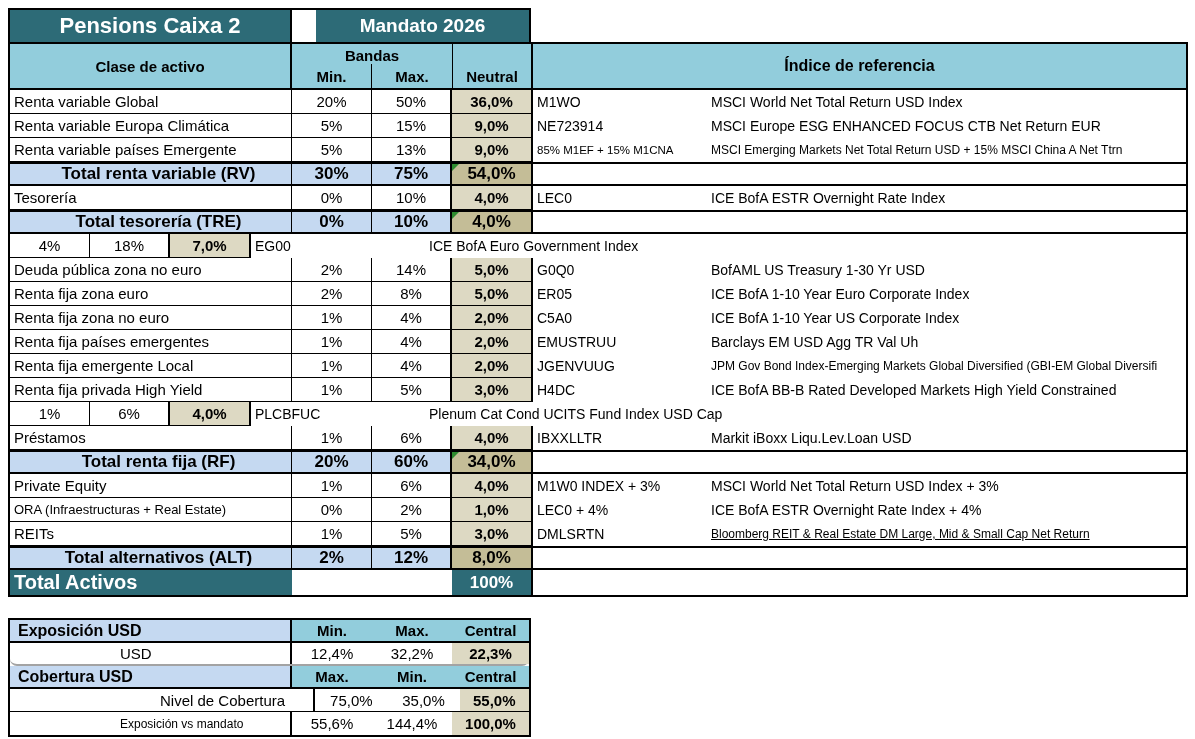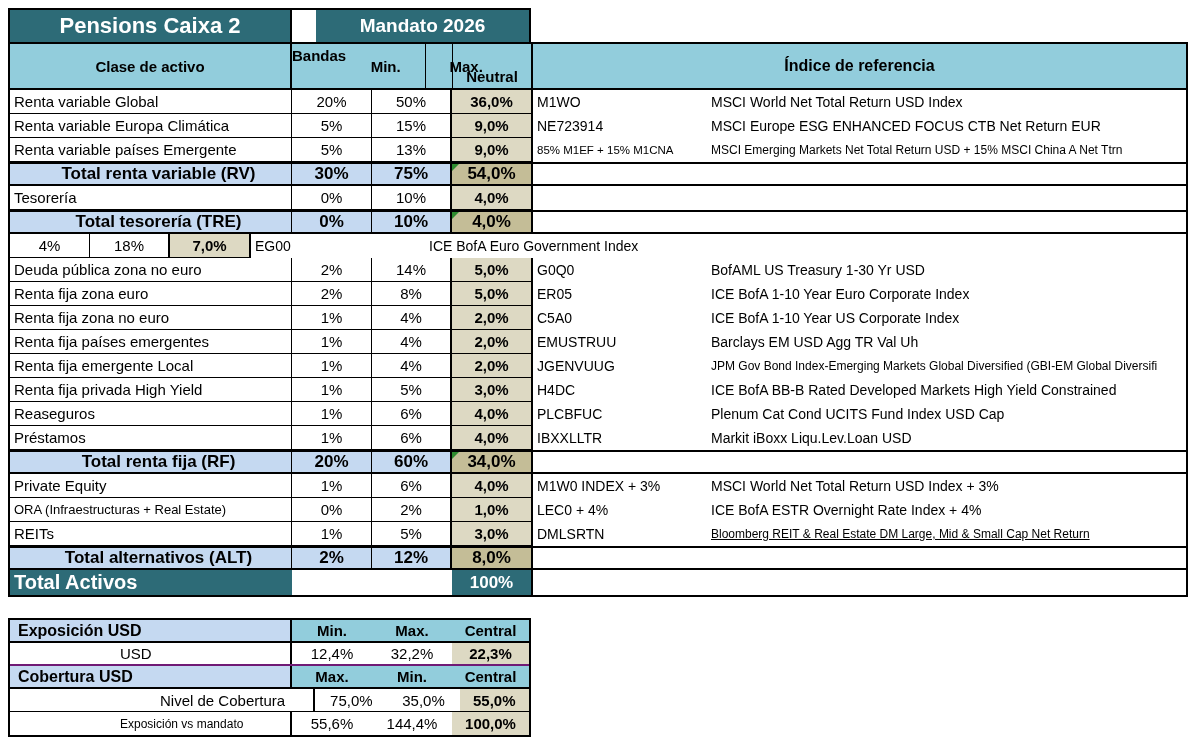--- a/index.html
+++ b/index.html
@@ -13,21 +13,21 @@
   #title-bar .t-cell{display:flex;align-items:center;justify-content:center;
     background:var(--teal);color:#fff;font-weight:bold;}
   #title-left{width:282px;border-right:2px solid #000;font-size:22px;}
   #title-right{flex:1;font-size:19px;margin-left:24px;}
 
   
   #main-table{left:8px;top:42px;width:1180px;border:2px solid #000;background:#fff;}
   .hdr{display:flex;height:46px;background:var(--turq);border-bottom:2px solid #000;}
   .h-clase{width:282px;border-right:2px solid #000;display:flex;align-items:center;
     justify-content:center;font-weight:bold;font-size:15px;}
-  .h-mid{width:160px;display:flex;flex-direction:row;}
+  .h-mid{width:160px;display:flex;flex-direction:column;}
   .h-bandas{height:20px;display:flex;align-items:flex-end;justify-content:center;
     font-weight:bold;font-size:15px;}
   .h-minmax{flex:1;display:flex;}
   .h-min,.h-max{width:80px;display:flex;align-items:center;justify-content:center;
     font-weight:bold;font-size:15px;}
   .h-min{border-right:1px solid #000;}
   .h-neutralcol{width:81px;border-left:1px solid #000;border-right:2px solid #000;
     display:flex;flex-direction:column;}
   .h-neutral{margin-top:20px;flex:1;display:flex;align-items:center;justify-content:center;
     font-weight:bold;font-size:15px;}
@@ -68,21 +68,21 @@
   #usd-table{left:8px;top:618px;width:523px;border:2px solid #000;}
   .u-row{display:flex;height:23px;}
   .u-label{width:282px;border-right:2px solid #000;display:flex;align-items:center;font-size:15px;}
   .u-c{width:80px;display:flex;align-items:center;justify-content:center;font-size:15px;}
   .u-c3{width:77px;display:flex;align-items:center;justify-content:center;font-size:15px;}
   .u-row.header{border-bottom:2px solid #000;font-weight:bold;}
   .u-row.header .u-label{background:var(--peri);padding-left:8px;font-size:16px;}
   .u-row.header .u-c,.u-row.header .u-c3{background:var(--turq);}
   .u-row.data .u-label{padding-left:110px;}
   .u-row.data .u-c3{background:var(--beige);font-weight:bold;}
-  .u-row.data.bb2{border-bottom:2px solid #701a75;}
+  .u-row.data.bb2{border-bottom:2px solid #a3a3a3;border-radius:7px;}
   .u-row.data.bb1{border-bottom:1px solid #000;padding-left:40px;}
   .u-row.data .u-label.sm{font-size:12px;}
 </style>
 </head>
 <body>
 
 <div id="title-bar" class="abs">
   <div id="title-left" class="t-cell">Pensions Caixa 2</div>
   <div id="title-right" class="t-cell">Mandato 2026</div>
 </div>
@@ -141,20 +141,24 @@
         <div class="c c-indice">
           <div class="tick" style="display: inline-block;"></div>
           <div class="desc" style="display: inline-block;"></div>
         </div>
       </div>
       <div class="row data">
         <div class="c c-label">Tesorería</div>
         <div class="c c-min">0%</div>
         <div class="c c-max">10%</div>
         <div class="c c-neutral">4,0%</div>
+        <div class="c c-indice">
+          <div class="tick" style="display: inline-block;">LEC0</div>
+          <div class="desc" style="display: inline-block;">ICE BofA ESTR Overnight Rate Index</div>
+        </div>
       </div>
       <div class="row total">
         <div class="c c-label">Total tesorería (TRE)</div>
         <div class="c c-min">0%</div>
         <div class="c c-max">10%</div>
         <div class="c c-neutral"><i class="tri"></i>4,0%</div>
         <div class="c c-indice">
           <div class="tick" style="display: inline-block;"></div>
           <div class="desc" style="display: inline-block;"></div>
         </div>
@@ -222,21 +226,20 @@
         <div class="c c-label">Renta fija privada High Yield</div>
         <div class="c c-min">1%</div>
         <div class="c c-max">5%</div>
         <div class="c c-neutral">3,0%</div>
         <div class="c c-indice">
           <div class="tick" style="display: inline-block;">H4DC</div>
           <div class="desc" style="display: inline-block;">ICE BofA BB-B Rated Developed Markets High Yield Constrained</div>
         </div>
       </div>
       <div class="row data">
-        <div class="c c-label">Reaseguros</div>
         <div class="c c-min">1%</div>
         <div class="c c-max">6%</div>
         <div class="c c-neutral">4,0%</div>
         <div class="c c-indice">
           <div class="tick" style="display: inline-block;">PLCBFUC</div>
           <div class="desc" style="display: inline-block;">Plenum Cat Cond UCITS Fund Index USD Cap</div>
         </div>
       </div>
       <div class="row data">
         <div class="c c-label">Préstamos</div>

